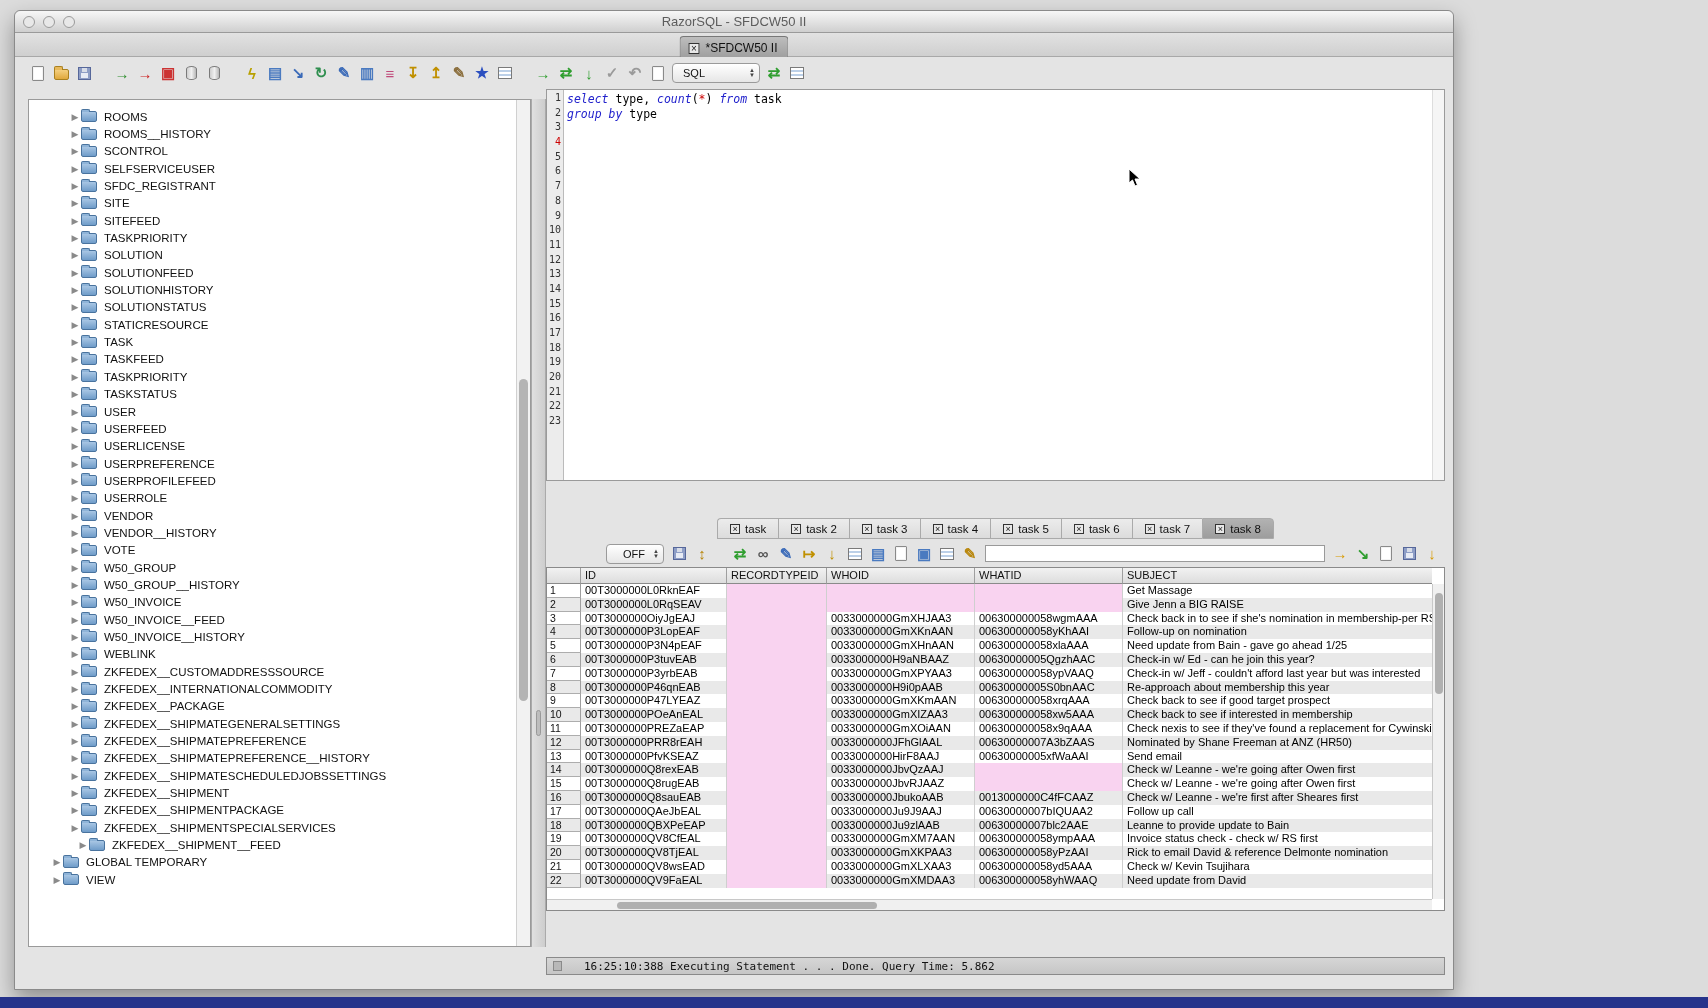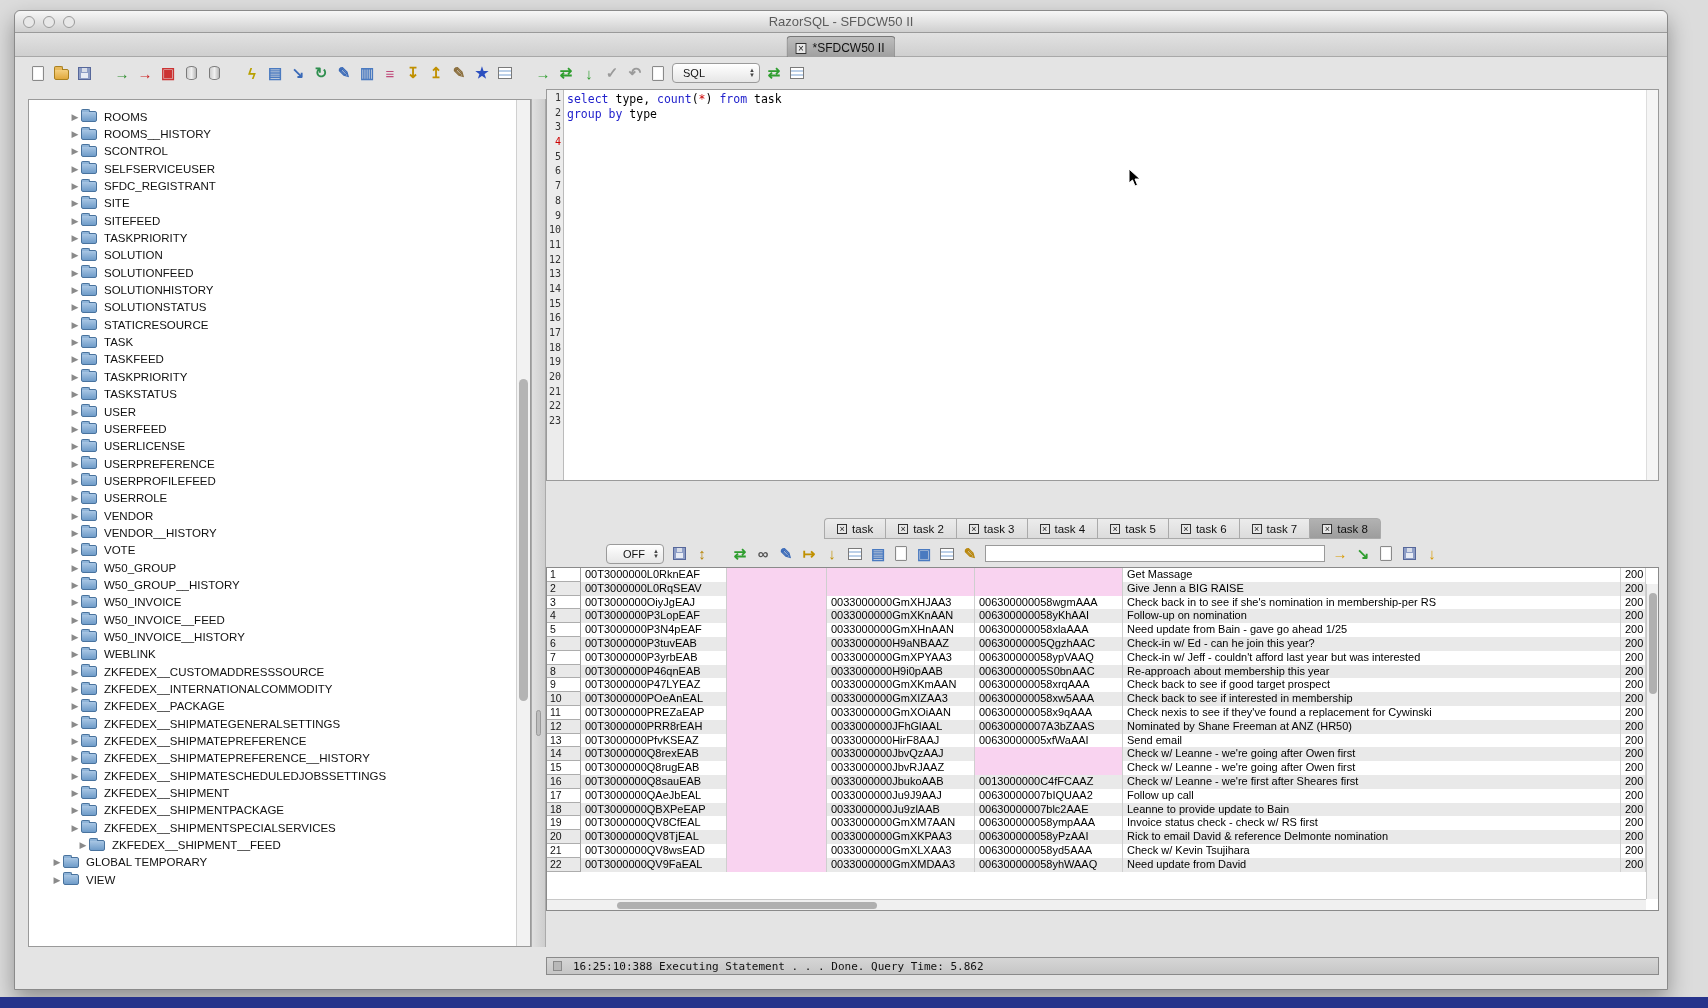--- a/index.html
+++ b/index.html
@@ -1,19 +1,19 @@
 <!DOCTYPE html>
 <html><head>
 <meta charset="utf-8">
 <style>
   * { margin:0; padding:0; box-sizing:border-box; }
   html,body { width:1708px; height:1008px; overflow:hidden; }
   body { background:#dcdcdc; font-family:"Liberation Sans", sans-serif; position:relative; }
 
-  .window { position:absolute; left:14px; top:10px; width:1654px; height:980px;
+  .window { position:absolute; left:14px; top:10px; width:1440px; height:980px;
             background:#e4e4e4; border:1px solid #8a8a8a; border-radius:6px 6px 0 0;
             box-shadow:0 10px 22px rgba(0,0,0,.35); }
 
   
   .titlebar { position:absolute; left:0; top:0; right:0; height:22px;
               background:linear-gradient(#f7f7f7,#cfcfcf); border-bottom:1px solid #9a9a9a;
               border-radius:6px 6px 0 0; }
   .traffic { position:absolute; left:8px; top:5px; display:flex; gap:8px; }
   .light { width:12px; height:12px; border-radius:50%; border:1px solid #9a9a9a; background:#e8e8e8; }
   .win-title { position:absolute; left:0; right:0; top:3px; text-align:center;
@@ -80,21 +80,21 @@
   .right { position:absolute; left:531px; top:0; right:8px; bottom:0; }
 
   
   .editor { position:absolute; left:0; top:0; right:0; height:392px; background:#fff;
             border:1px solid #9a9a9a; display:flex; font-family:"DejaVu Sans Mono", monospace; }
   .gutter { width:17px; background:#ececec; border-right:1px solid #bbb; padding-top:2px; }
   .gutter .ln { height:14.7px; font-size:10px; color:#333; text-align:right; padding-right:2px; }
   .gutter .ln.cur { color:#cc0000; }
   .code { flex:1; padding:2px 0 0 3px; position:relative; }
   .code .cl { height:14.7px; font-size:11.5px; white-space:pre; color:#000; }
-  .tok-kw { color:#2222cc; } .tok-op { color:#cc0000; } .tok-d { color:#cc2222; } .tok-pl { color:#000; }
+  .tok-kw { color:#2222cc;font-style:italic; } .tok-op { color:#cc0000; } .tok-d { color:#cc2222; } .tok-pl { color:#000; }
   .selline { background:#b8d7f2; }
   .editor-vscroll { position:absolute; right:0; top:0; width:12px; bottom:0; background:#f5f5f5; border-left:1px solid #ddd; }
 
   .editor-status { position:absolute; left:0; top:400px; right:0; height:16px;
                    background:linear-gradient(#d9d9d9,#c3c3c3); border:1px solid #8a8a8a;
                    display:flex; align-items:center; justify-content:center; gap:22px;
                    font-family:"DejaVu Sans Mono", monospace; font-size:10.5px; color:#111; }
 
   
   .result-tabs { position:absolute; left:0; top:428px; right:0; height:22px;
@@ -135,21 +135,21 @@
                          background:#b0b0b0; border-radius:5px; }
   .grid-hscroll { position:absolute; left:0; right:12px; bottom:0; height:11px; background:#f0f0f0;
                   border-top:1px solid #c8c8c8; }
   .grid-hscroll .thumb { position:absolute; top:1.5px; height:7px; left:70px; width:260px;
                          background:#b0b0b0; border-radius:4px; }
 
   
   .bottombar { position:absolute; left:0; bottom:0; right:0; height:42px; }
   .statusbox { position:absolute; left:531px; right:8px; top:10px; height:18px;
                background:linear-gradient(#d6d6d6,#c6c6c6); border:1px solid #8a8a8a;
-               display:flex; align-items:center; gap:11px; padding-left:6px;
+               display:flex; align-items:center; gap:22px; padding-left:6px;
                font-family:"DejaVu Sans Mono", monospace; font-size:11px; color:#111; }
   .statusbox .sq { width:9px; height:10px; background:#b8b8b8; border:1px solid #8a8a8a; }
 
   .dock-strip { position:absolute; left:0; bottom:0; width:1708px; height:11px; background:#26338b; }
 
   .cursor { position:absolute; left:1128px; top:168px; width:13px; height:19px; z-index:50; }
 </style>
 </head>
 <body>
 
@@ -601,20 +601,29 @@
             </span>
             <span class="tbi">
               <span class="k-floppy"></span>
             </span>
             <span class="tbi" style="color: rgb(216, 154, 0);">↓</span>
           </span>
       </div>
 
       <div class="grid">
         <div class="grid-inner">
+          <div class="grow ghead" id="ghead">
+              <div class="gc"></div>
+              <div class="gc">ID</div>
+              <div class="gc">RECORDTYPEID</div>
+              <div class="gc">WHOID</div>
+              <div class="gc">WHATID</div>
+              <div class="gc">SUBJECT</div>
+              <div class="gc">AC</div>
+            </div>
           <div class="gbody" id="gbody">
               <div class="grow r-even">
                 <div class="gc rownum">1</div>
                 <div class="gc">00T3000000L0RknEAF</div>
                 <div class="gc pink"></div>
                 <div class="gc pink"></div>
                 <div class="gc pink"></div>
                 <div class="gc">Get Massage</div>
                 <div class="gc">200</div>
               </div>

